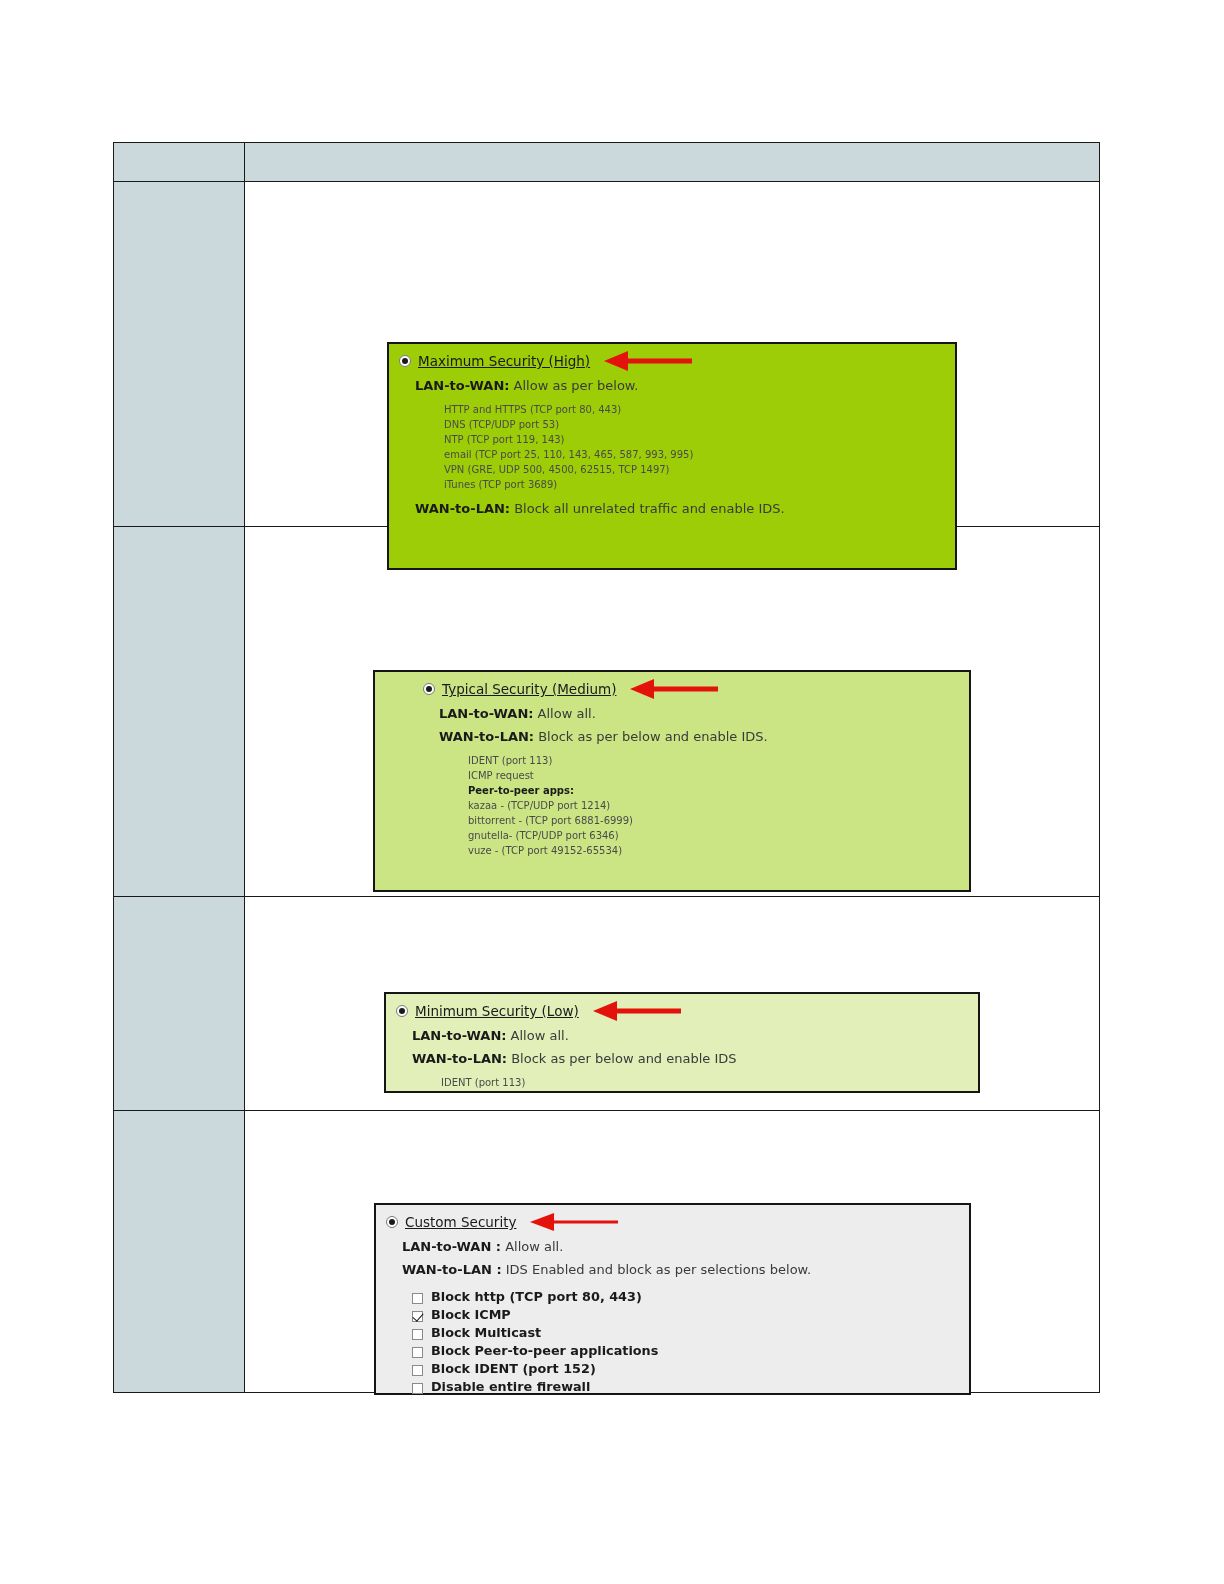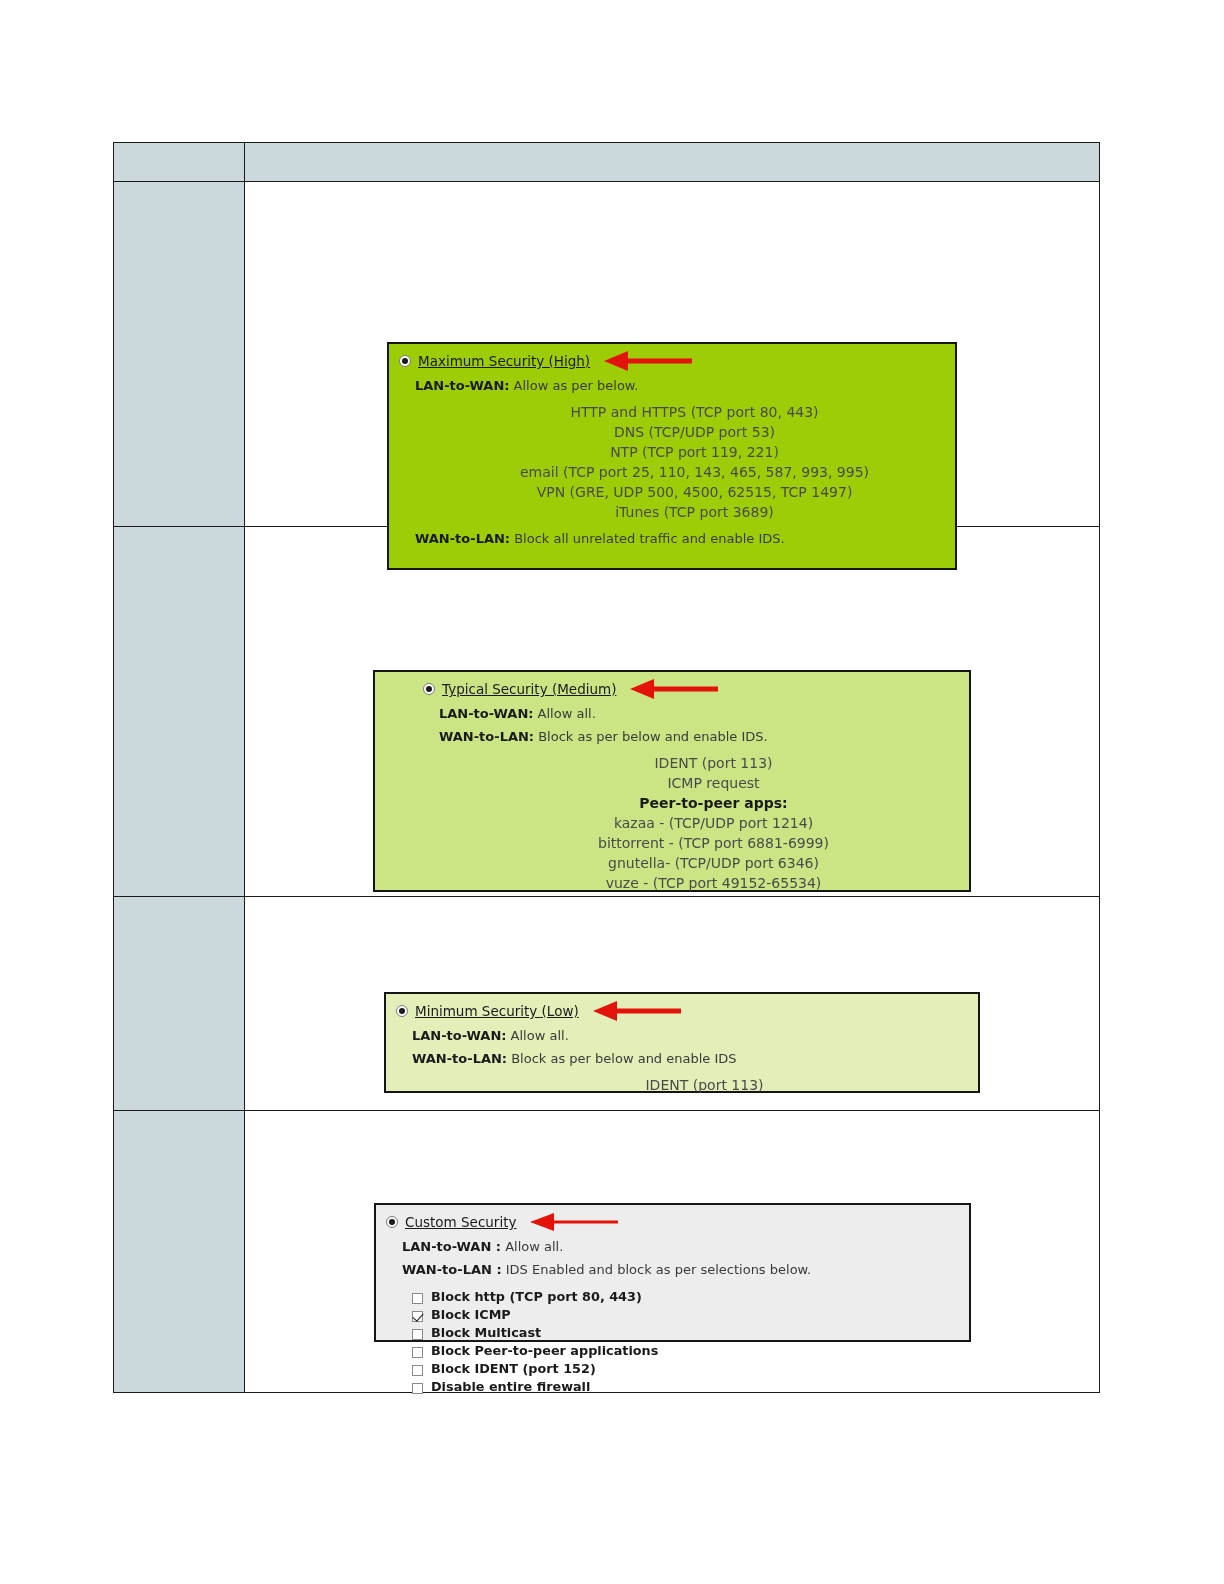--- a/index.html
+++ b/index.html
@@ -80,21 +80,21 @@
     left: 139px;
     top: 95px;
     width: 596px;
     height: 101px;
   }
   .panel.p4 {
     background: #ededed;
     left: 129px;
     top: 92px;
     width: 597px;
-    height: 139px;
+    height: 192px;
   }
 
   
   .opt-head {
     display: flex;
     align-items: center;
     position: relative;
     height: 18px;
   }
   .radio {
@@ -139,26 +139,25 @@
     color: #3a3a3a;
     margin-top: 8px;
     margin-left: 16px;
     white-space: nowrap;
   }
   .line b {
     color: #1a1a1a;
     font-weight: bold;
   }
   .sub {
-    font-size: 14px;
+    font-size: 10px;
     color: #4a4a4a;
     margin-left: 45px;
     margin-top: 4px;
     white-space: nowrap;
-    text-align: center;
   }
   .sub b { color: #1a1a1a; font-weight: bold; }
   .gap { margin-top: 11px; }
 
   
   .chk-list {
     margin-top: 9px;
     margin-left: 26px;
   }
   .chk-row {
@@ -223,21 +222,21 @@
                 <rect x="24" y="8.5" width="66" height="5" fill="#e3120b"></rect>
               </svg>
             </div>
 
             <div class="line">
               <b>LAN-to-WAN:</b><span> Allow as per below.</span>
             </div>
 
             <div class="sub gap">HTTP and HTTPS (TCP port 80, 443)</div>
             <div class="sub">DNS (TCP/UDP port 53)</div>
-            <div class="sub">NTP (TCP port 119, 221)</div>
+            <div class="sub">NTP (TCP port 119, 143)</div>
             <div class="sub">email (TCP port 25, 110, 143, 465, 587, 993, 995)</div>
             <div class="sub">VPN (GRE, UDP 500, 4500, 62515, TCP 1497)</div>
             <div class="sub">iTunes (TCP port 3689)</div>
 
             <div class="line gap">
               <b>WAN-to-LAN:</b><span> Block all unrelated traffic and enable IDS.</span>
             </div>
 
           </div>
         </div>

